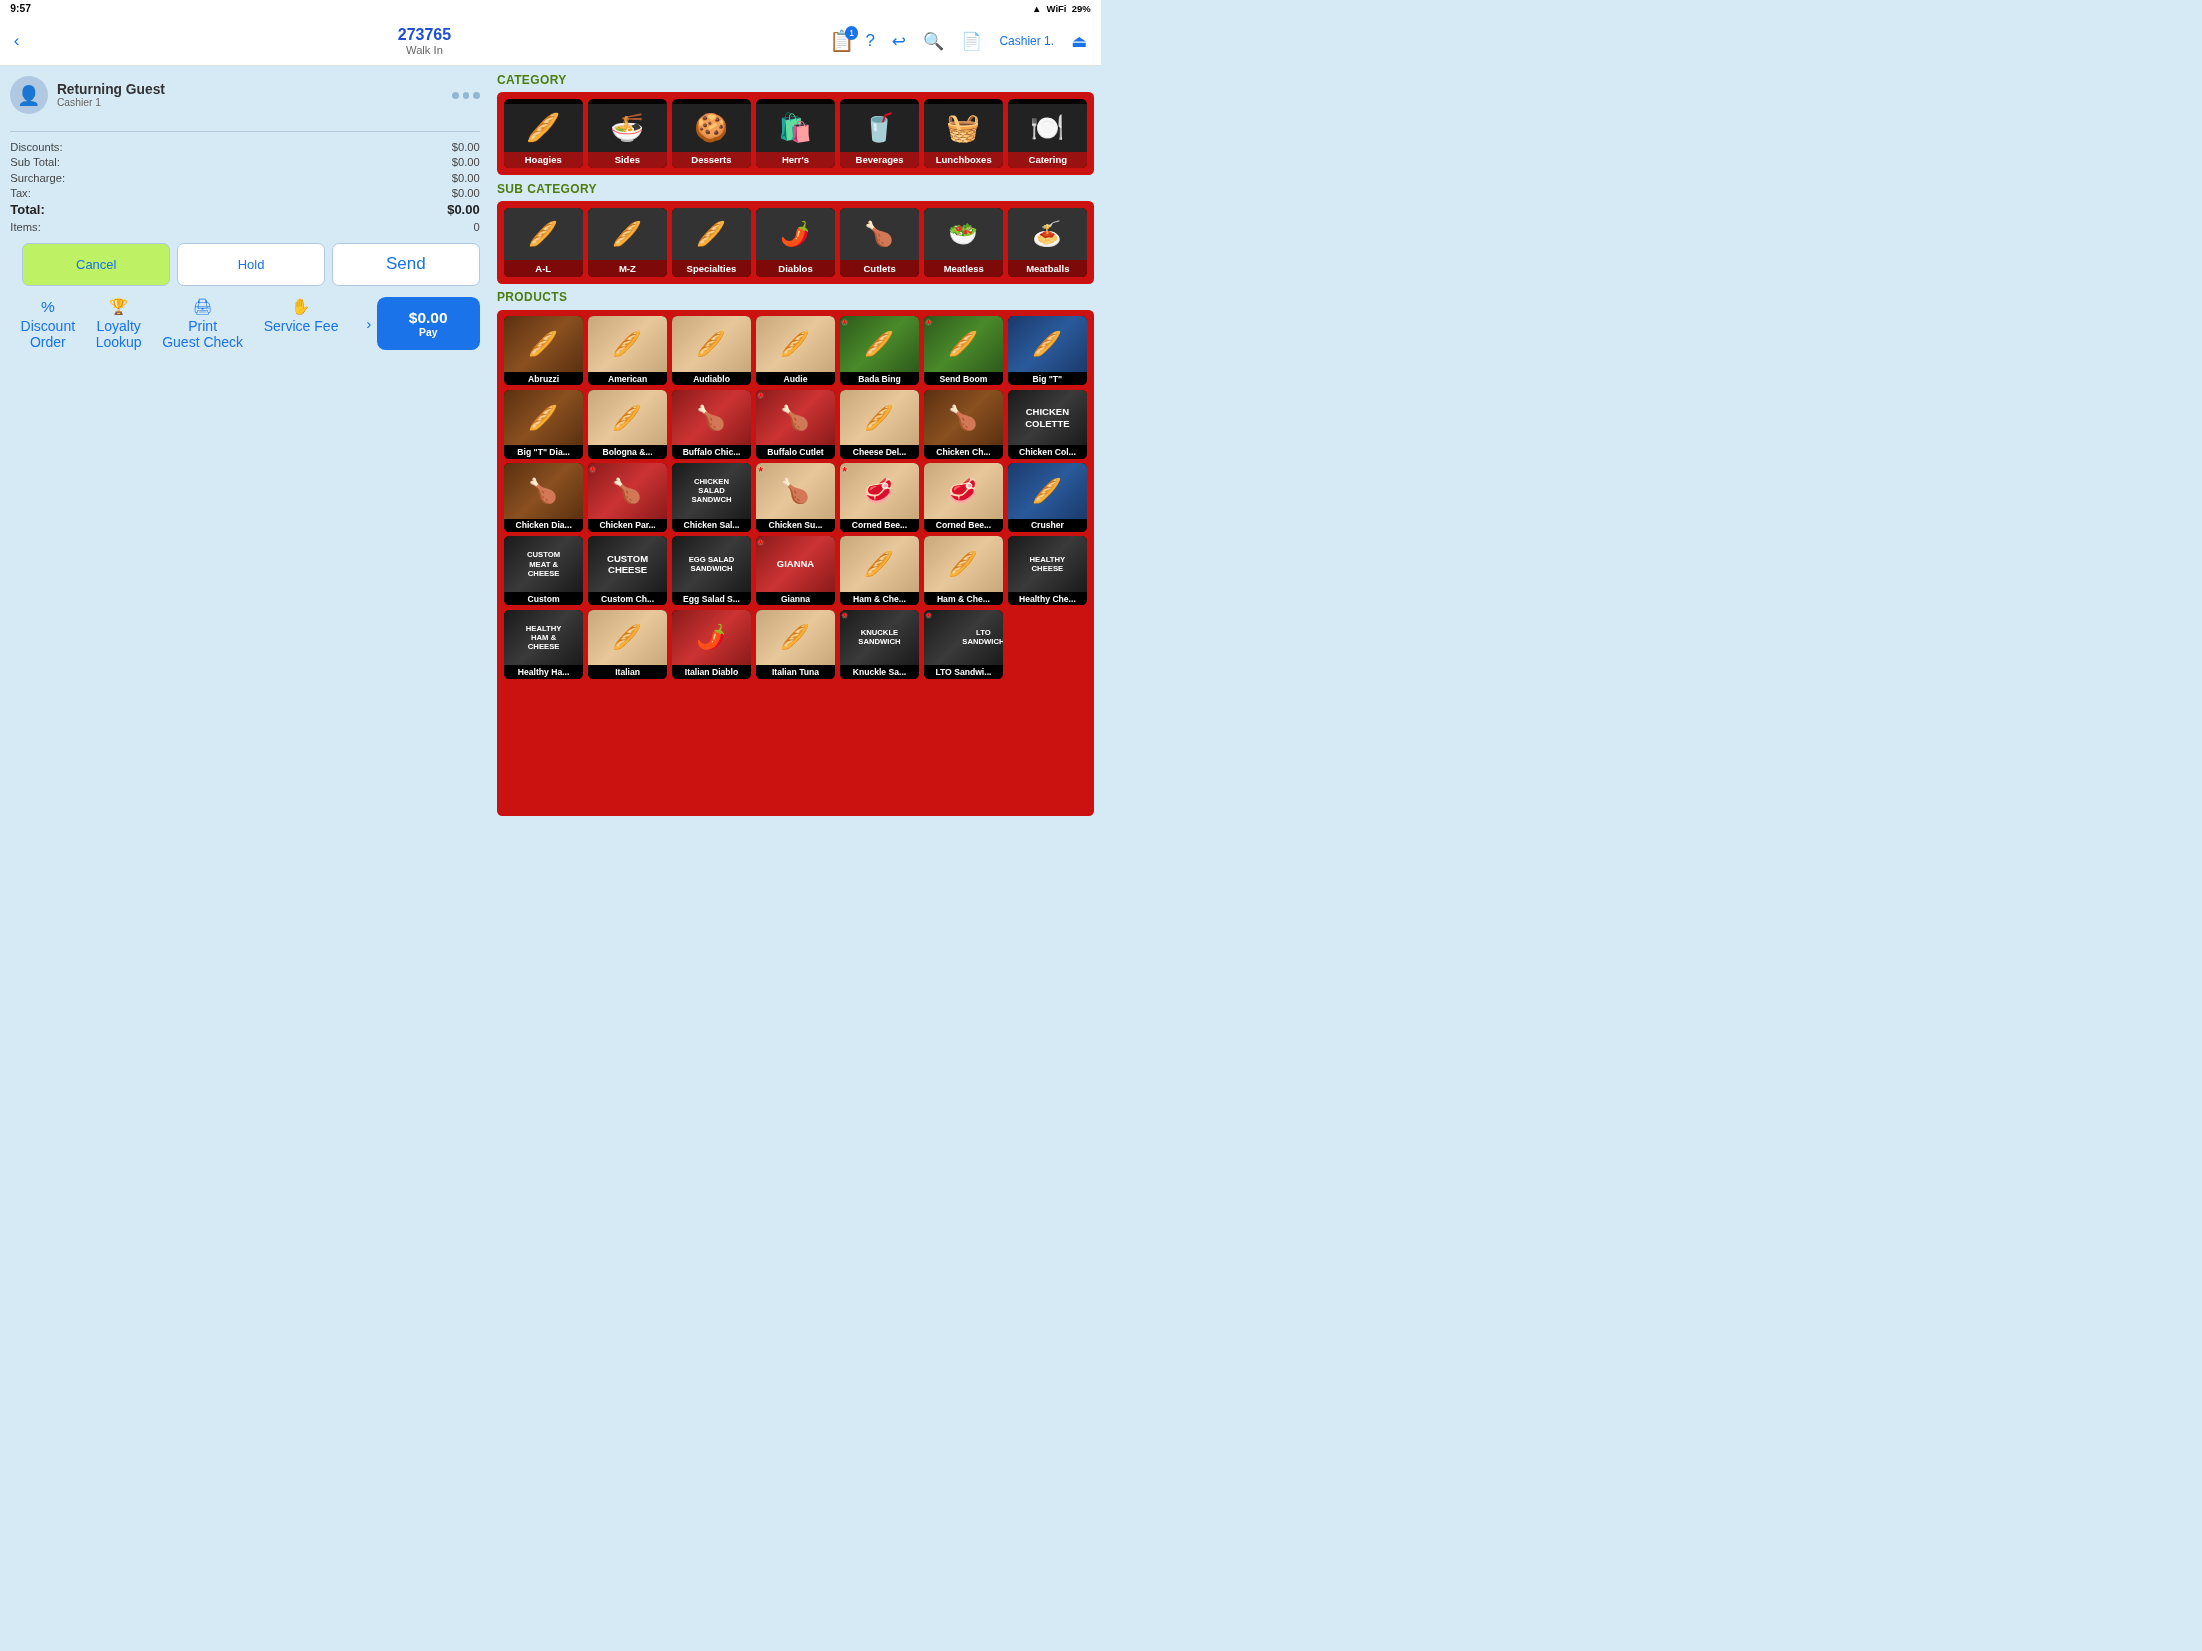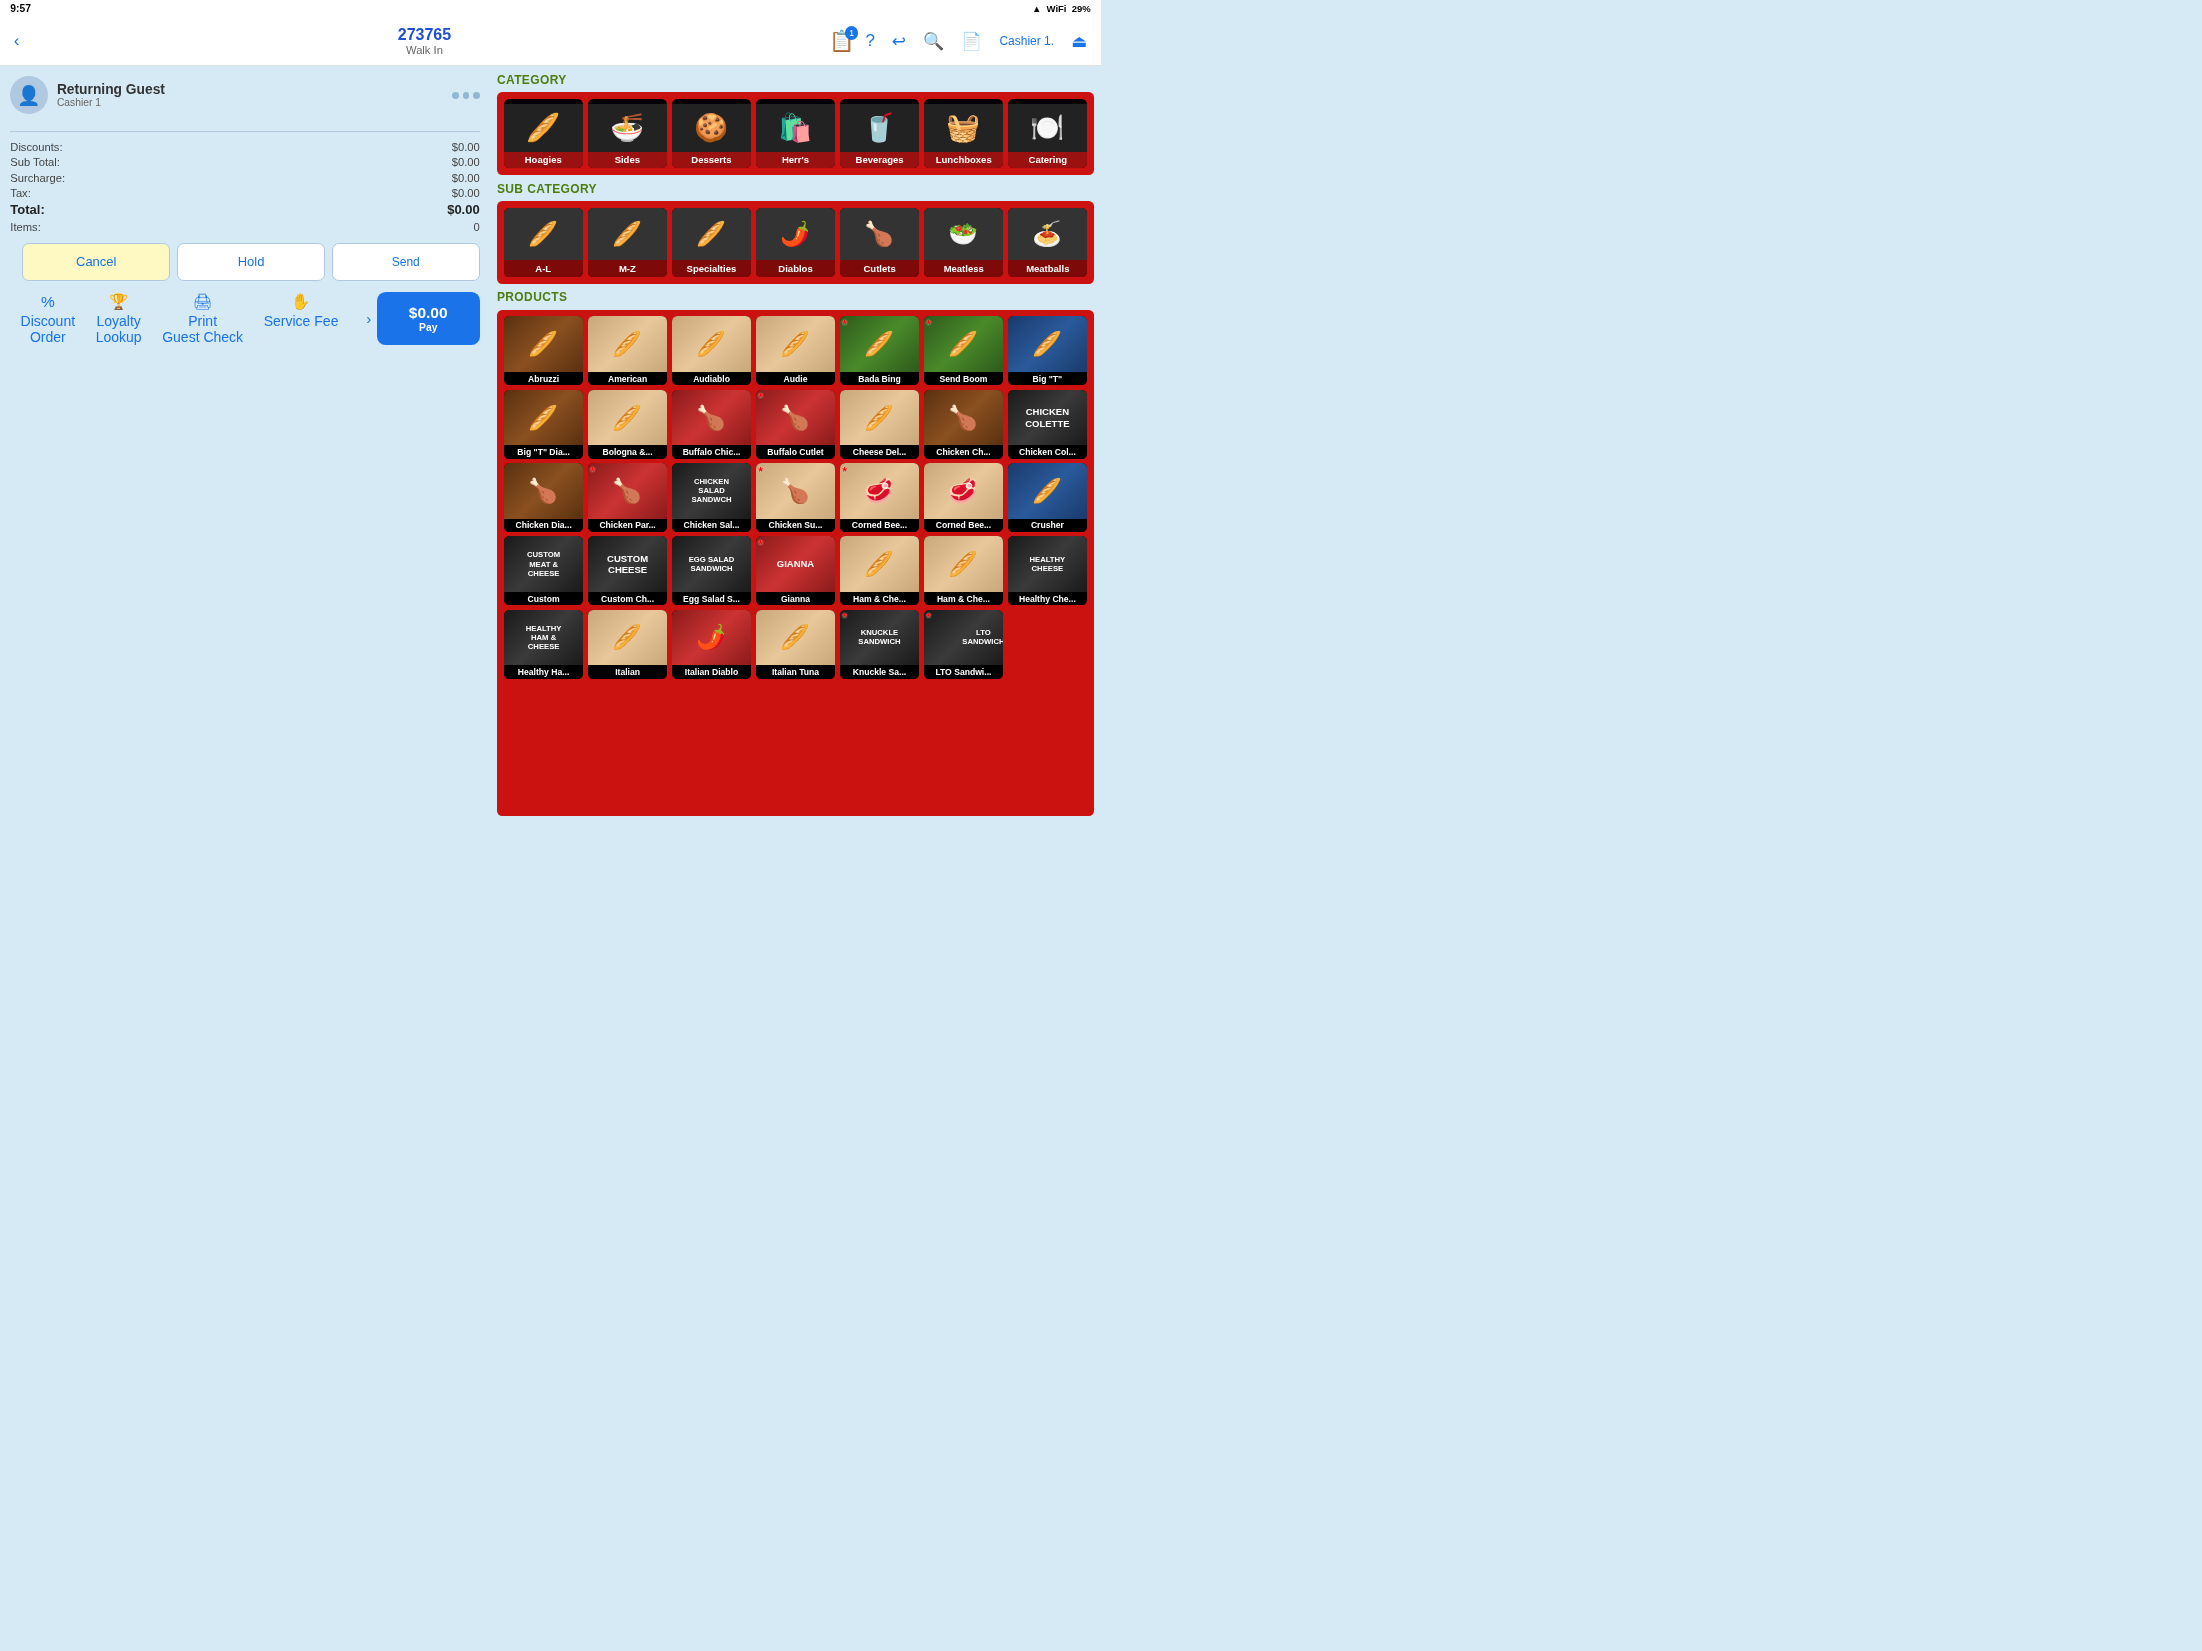--- a/index.html
+++ b/index.html
@@ -174,21 +174,21 @@
       color: #444;
     }
 
     .action-buttons {
       display: flex;
       gap: 6.9px;
       margin-top: 8.6px;
     }
     .btn-cancel {
       flex: 1;
-      background: #fef9c3;
+      background: #bef264;
       border: 1.3px solid #b0c8e0;
       border-radius: 6.9px;
       padding: 10.3px;
       font-size: 13px;
       color: #1a73e8;
       cursor: pointer;
       margin-left: 12px;
     }
     .btn-hold {
       flex: 1;
@@ -199,21 +199,21 @@
       font-size: 13px;
       color: #1a73e8;
       cursor: pointer;
     }
     .btn-send {
       flex: 1;
       background: white;
       border: 1.3px solid #b0c8e0;
       border-radius: 6.9px;
       padding: 10.3px;
-      font-size: 12px;
+      font-size: 17px;
       color: #1a73e8;
       cursor: pointer;
     }
 
     
     .bottom-bar {
       display: flex;
       align-items: center;
       margin-top: 6.9px;
       gap: 0;

